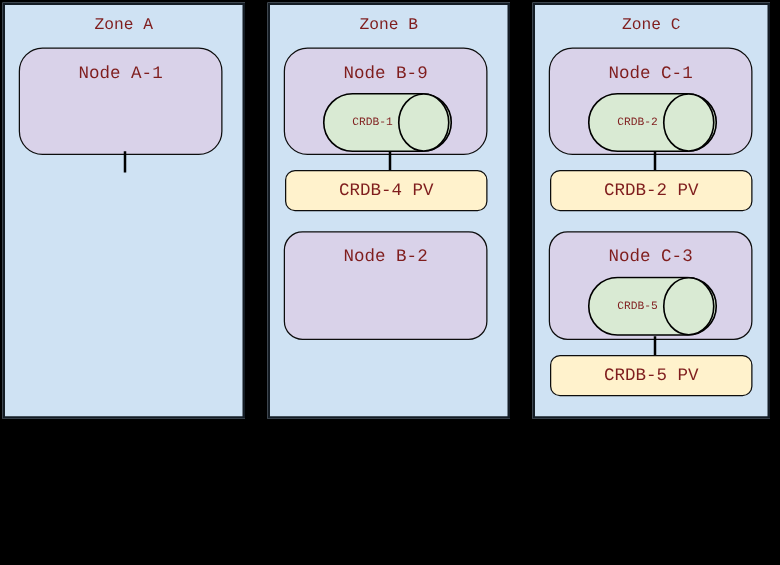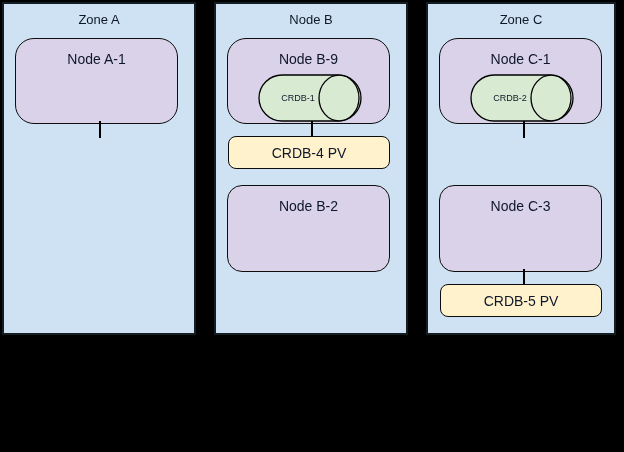--- a/index.html
+++ b/index.html
@@ -1,21 +1,21 @@
 <!DOCTYPE html>
 <html><head>
 <meta charset="utf-8">
 <style>
   html,body{margin:0;padding:0;background:#000;}
   .canvas{
     position:relative;
     width:624px;height:452px;
     background:#000;
-    font-family:Liberation Sans, sans-serif;
-    color:#0f172a;
+    font-family:Liberation Mono, monospace;
+    color:#7f1d1d;
     overflow:hidden;
   }
   .zone{
     position:absolute;
     top:2px;height:329px;
     background:#cfe2f3;
     border:2px solid #141c24;
     box-sizing:content-box;
   }
   .zone-a{left:2px;width:190px;}
@@ -74,21 +74,21 @@
 
     <div class="node node1">
       <div class="node-label">Node A-1</div>
     </div>
 
     <div class="connector connector1"></div>
 
   </div>
 
   <div class="zone zone-b">
-    <div class="zone-label">Node B</div>
+    <div class="zone-label">Zone B</div>
 
     <div class="node node1">
       <div class="node-label">Node B-9</div>
       <div class="cyl">
         <svg width="104" height="48" viewBox="0 0 104 48">
           <rect class="cyl-shape" x="1" y="1" width="102" height="46" rx="23" ry="23"></rect>
           <ellipse class="cyl-shape" cx="81" cy="24" rx="20" ry="22.8"></ellipse>
         </svg>
         <span class="cyl-label">CRDB-1</span>
       </div>
@@ -114,23 +114,33 @@
         <svg width="104" height="48" viewBox="0 0 104 48">
           <rect class="cyl-shape" x="1" y="1" width="102" height="46" rx="23" ry="23"></rect>
           <ellipse class="cyl-shape" cx="81" cy="24" rx="20" ry="22.8"></ellipse>
         </svg>
         <span class="cyl-label">CRDB-2</span>
       </div>
     </div>
 
     <div class="connector connector1"></div>
 
+    <div class="pv pv1">
+      <span>CRDB-2 PV</span>
+    </div>
 
     <div class="node node2">
       <div class="node-label">Node C-3</div>
+      <div class="cyl">
+        <svg width="104" height="48" viewBox="0 0 104 48">
+          <rect class="cyl-shape" x="1" y="1" width="102" height="46" rx="23" ry="23"></rect>
+          <ellipse class="cyl-shape" cx="81" cy="24" rx="20" ry="22.8"></ellipse>
+        </svg>
+        <span class="cyl-label">CRDB-5</span>
+      </div>
     </div>
 
     <div class="connector connector2"></div>
 
     <div class="pv pv2">
       <span>CRDB-5 PV</span>
     </div>
   </div>
 
 </div>

